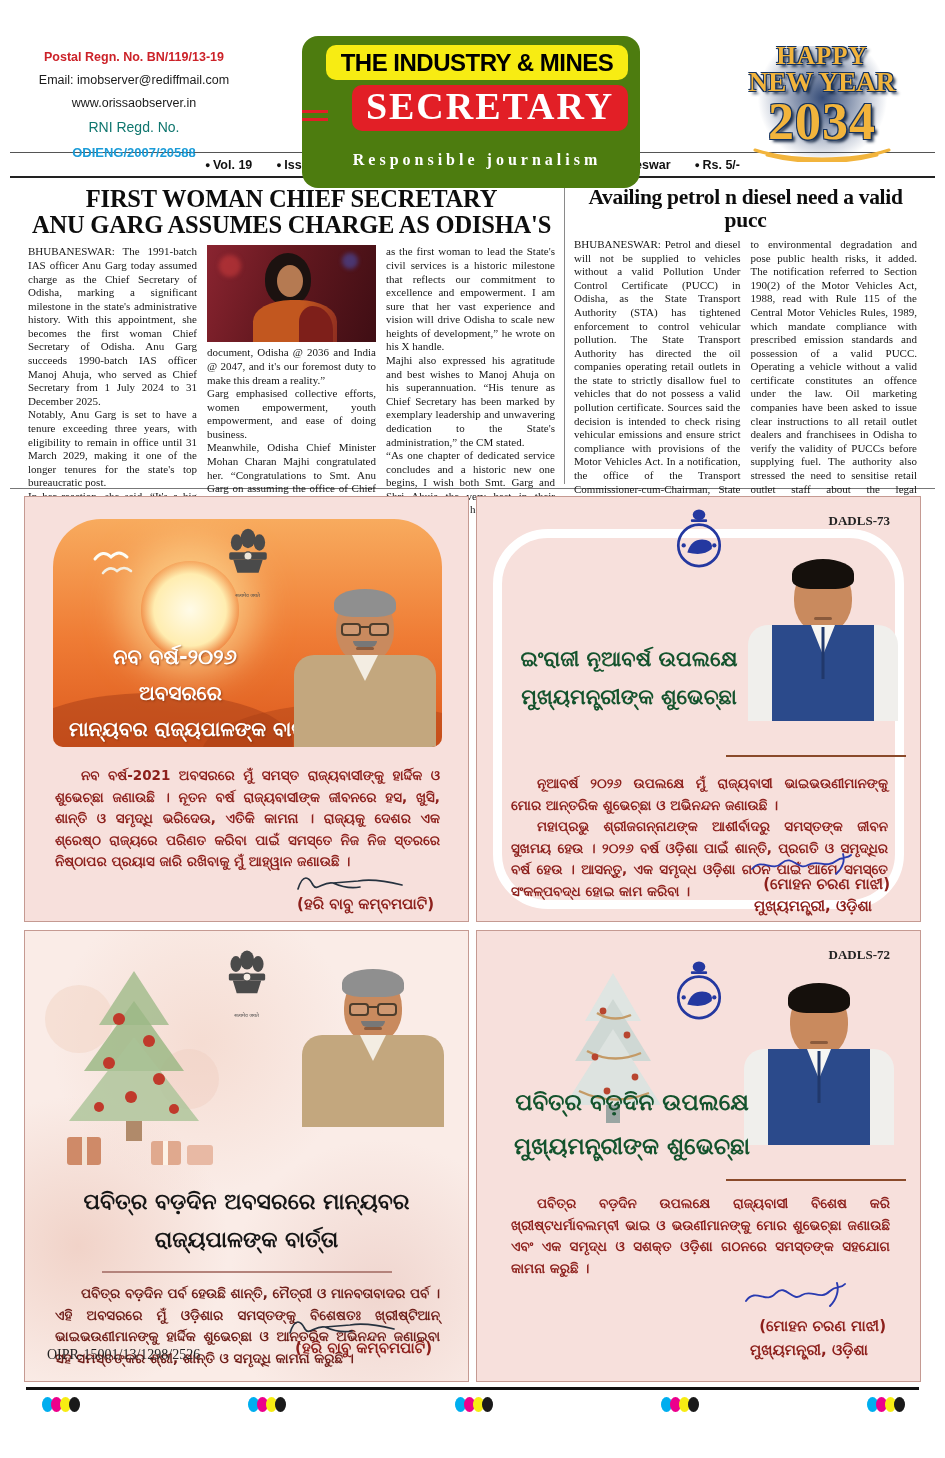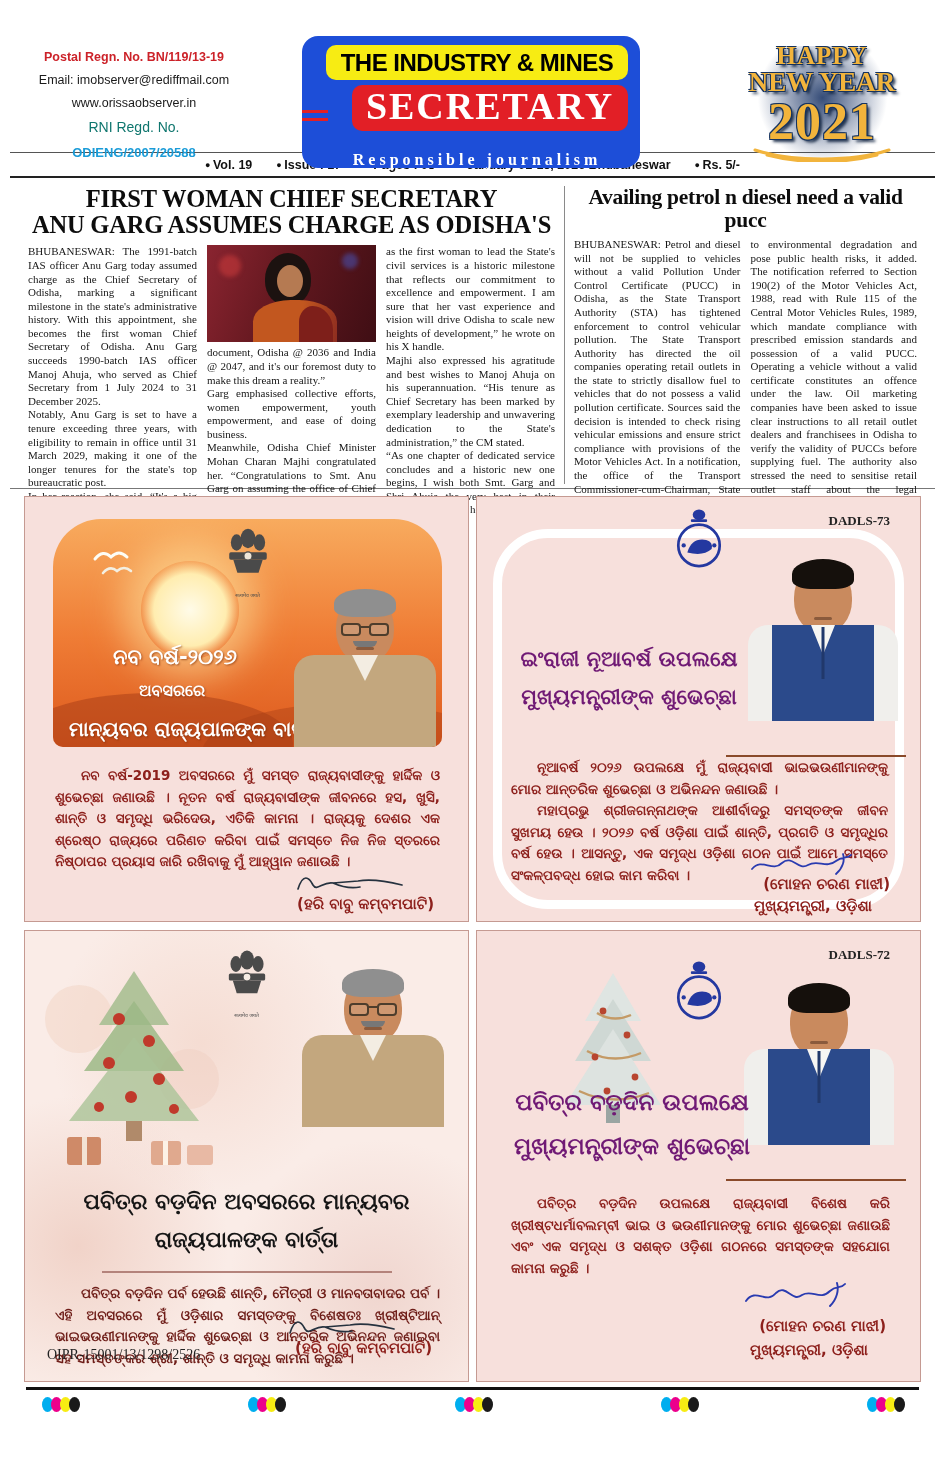--- a/index.html
+++ b/index.html
@@ -8,21 +8,21 @@
   .page { position:relative; width:945px; height:1458px; margin:0 auto; background:#fff; overflow:hidden; }
 
   
   .top { display:flex; align-items:flex-start; padding:36px 28px 0 28px; height:150px; }
   .pubinfo { width:212px; text-align:center; font-family:"Liberation Sans", sans-serif; margin-top:10px; line-height:1.85; }
   .postal { color:#cc2229; font-weight:bold; font-size:12.5px; }
   .email,.site { color:#1a1a1a; font-size:12.5px; }
   .rni { font-weight:normal; font-size:14px; color:#0f766e; }
   .odieng { font-weight:bold; font-size:13px; color:#1b9cd8; }
 
-  .masthead { position:relative; width:338px; height:132px; margin-left:62px; background:#1d4ed8; border-radius:16px; padding:9px 12px 6px 24px; }
+  .masthead { position:relative; width:338px; height:152px; margin-left:62px; background:#4d7c0f; border-radius:16px; padding:9px 12px 6px 24px; }
   .stripe { position:absolute; left:0; width:26px; height:3px; background:#e21f26; }
   .stripe.s1 { top:74px; } .stripe.s2 { top:82px; }
   .m-yellow { background:#f7ec13; border-radius:10px; text-align:center; color:#000; font-family:"Liberation Sans", sans-serif; font-weight:bold; font-size:24px; letter-spacing:-0.5px; padding:4px 0 3px; }
   .m-red { background:#e21f26; border-radius:10px; margin:5px 0 0 26px; width:276px; text-align:center; color:#fff; font-family:"Liberation Serif", serif; font-weight:bold; font-size:38px; letter-spacing:2px; line-height:1.1; padding:1px 0 3px; }
   .m-tag { color:#fff; font-family:"Liberation Serif", serif; font-weight:bold; font-size:16px; letter-spacing:4px; text-align:center; margin-top:20px; }
 
   .hny { margin-left:auto; width:190px; text-align:center; padding-top:6px; position:relative; }
   .hny::before { content:""; position:absolute; left:28px; top:10px; width:135px; height:115px; border-radius:28px;
       background:radial-gradient(circle at 50% 45%, rgba(18,45,96,.85), rgba(18,45,96,0) 70%); z-index:0; }
   .hny > div { position:relative; z-index:1; color:#f2b43c; font-family:"Liberation Serif", serif; font-weight:bold;
@@ -65,37 +65,37 @@
 
   
   .ads-row { display:flex; gap:7px; padding:0 24px; }
   .row1 { margin-top:7px; }
   .row2 { margin-top:8px; }
   .ad-card { position:relative; flex:1; border:1px solid #c59a92; background:#f7e0dc; overflow:hidden; }
   .row1 .ad-card { height:426px; }
   .row2 .ad-card { height:452px; }
 
   .odia { font-family:"DejaVu Sans", sans-serif; }
-  .ad-title-red { color:#701a75; font-weight:bold; }
+  .ad-title-red { color:#14532d; font-weight:bold; }
   .ad-body { color:#8d201c; font-weight:600; font-size:13.5px; line-height:1.6; text-align:justify; }
   .ad-name { color:#8d201c; font-weight:bold; font-size:15px; }
 
   
   .sunset { position:absolute; left:28px; top:22px; width:389px; height:228px; border-radius:48px 48px 10px 10px; overflow:hidden;
       background:linear-gradient(180deg,#f8ab5e 0%, #ef7c35 52%, #dd5a1e 100%); }
   .sun { position:absolute; left:88px; top:42px; width:98px; height:98px; border-radius:50%;
       background:radial-gradient(circle,#fffbe8 0%, #ffedb0 52%, rgba(255,240,190,0) 74%); box-shadow:0 0 36px 18px rgba(255,236,170,.55); }
   .mtn1,.mtn2 { position:absolute; bottom:-46px; height:100px; border-radius:50%; opacity:.5; background:#a63c15; }
   .mtn1 { left:-40px; width:280px; }
   .mtn2 { right:-60px; width:300px; bottom:-56px; opacity:.4; }
   .emblem-nat { position:absolute; left:50%; transform:translateX(-50%); top:8px; text-align:center; }
   .emblem-cap { font-family:"DejaVu Sans", sans-serif; font-size:5px; color:#4a4a4a; margin-top:-1px; }
   .birds { position:absolute; left:36px; top:26px; }
   .ad1-t1 { position:absolute; left:60px; top:126px; font-size:21px; color:#fff; text-shadow:1px 1px 2px rgba(120,40,0,.6); }
-  .ad1-t2 { position:absolute; left:86px; top:162px; font-size:16px; color:#fff; text-shadow:1px 1px 2px rgba(120,40,0,.6); }
+  .ad1-t2 { position:absolute; left:86px; top:162px; font-size:20px; color:#fff; text-shadow:1px 1px 2px rgba(120,40,0,.6); }
   .ad1-t3 { position:absolute; left:16px; top:198px; font-size:20px; color:#fff; text-shadow:1px 1px 2px rgba(120,40,0,.6); }
   .ad1-body { position:absolute; left:30px; right:28px; top:268px; }
   .ad1-body span { display:block; text-indent:26px; }
   .ad1-sig { position:absolute; right:58px; top:372px; }
   .ad1-name { position:absolute; right:34px; top:398px; }
 
   
   .portrait { position:absolute; }
   .p-head { position:relative; width:58px; height:70px; border-radius:50% 50% 46% 46%; margin:0 auto; background:#c98a5e; }
   .p-hair { position:absolute; top:-4px; left:-2px; right:-2px; height:28px; border-radius:50% 50% 30% 30%; }
@@ -117,21 +117,21 @@
 
   
   .ad-code { position:absolute; top:16px; right:30px; font-family:"Liberation Serif", serif; font-size:13px; font-weight:600; color:#222; }
   .white-frame { position:absolute; left:16px; right:16px; top:32px; bottom:12px; border:9px solid #fff; border-radius:55px; }
   .emblem-od { position:absolute; left:50%; transform:translateX(-50%); top:10px; }
   .ad2-t1 { position:absolute; left:22px; top:150px; width:260px; text-align:center; font-size:21px; }
   .ad2-t2 { position:absolute; left:22px; top:188px; width:260px; text-align:center; font-size:21px; }
   .ad2-portrait { right:22px; top:66px; }
   .p-baseline { position:absolute; right:14px; width:180px; height:2px; background:#8a4a2a; }
   .ad2-baseline { top:258px; }
-  .ad2-body { position:absolute; left:34px; right:32px; top:260px; }
+  .ad2-body { position:absolute; left:34px; right:32px; top:276px; }
   .ad2-body span { display:block; text-indent:26px; }
   .ad2-sig { position:absolute; right:64px; top:352px; }
   .ad2-name { position:absolute; right:30px; top:378px; }
   .ad2-title { position:absolute; right:48px; top:400px; color:#8d201c; font-weight:bold; font-size:15px; }
 
   
   .ad-xmas-gov { background:#faece7; }
   .ad-xmas-gov::before { content:""; position:absolute; inset:0;
       background:radial-gradient(circle at 12% 70%, rgba(233,190,175,.55), rgba(233,190,175,0) 30%),
                  radial-gradient(circle at 40% 25%, rgba(240,205,190,.5), rgba(240,205,190,0) 35%),
@@ -186,21 +186,21 @@
       <div class="stripe s1"></div>
       <div class="stripe s2"></div>
       <div class="m-yellow">THE INDUSTRY &amp; MINES</div>
       <div class="m-red">SECRETARY</div>
       <div class="m-tag">Responsible journalism</div>
     </div>
 
     <div class="hny">
       <div class="hny1">HAPPY</div>
       <div class="hny2">NEW YEAR</div>
-      <div class="hny3">2021</div>
+      <div class="hny3">2034</div>
       <svg width="150" height="16" viewBox="0 0 150 16">
         <path d="M8 4 C45 16, 105 16, 142 4 M20 9 C55 18, 95 18, 130 9" stroke="#f2b43c" stroke-width="3" fill="none" stroke-linecap="round"></path>
       </svg>
     </div>
   </header>
 
   <div class="rule-thin"></div>
 
   <div class="dateline">
     <span class="dl-item">Vol. 19</span><span class="dl-item">Issue : 17</span><span class="dl-item">Pages : 08</span><span class="dl-item">January 01-15, 2026 Bhubaneswar</span><span class="dl-item">Rs. 5/-</span>
@@ -292,21 +292,21 @@
             <div class="p-glasses"></div>
               <div class="p-glasses rt"></div>
               <div class="p-bridge"></div>
             <div class="p-mst"></div>
               <div class="p-mouth"></div>
           </div>
           <div class="p-body"></div>
         </div>
       </div>
       <div class="ad1-body ad-body odia">
-          <span>ନବ ବର୍ଷ-2019 ଅବସରରେ ମୁଁ ସମସ୍ତ ରାଜ୍ୟବାସୀଙ୍କୁ ହାର୍ଦ୍ଦିକ ଓ ଶୁଭେଚ୍ଛା ଜଣାଉଛି । ନୂତନ ବର୍ଷ ରାଜ୍ୟବାସୀଙ୍କ ଜୀବନରେ ହସ, ଖୁସି, ଶାନ୍ତି ଓ ସମୃଦ୍ଧି ଭରିଦେଉ, ଏତିକି କାମନା । ରାଜ୍ୟକୁ ଦେଶର ଏକ ଶ୍ରେଷ୍ଠ ରାଜ୍ୟରେ ପରିଣତ କରିବା ପାଇଁ ସମସ୍ତେ ନିଜ ନିଜ ସ୍ତରରେ ନିଷ୍ଠାପର ପ୍ରୟାସ ଜାରି ରଖିବାକୁ ମୁଁ ଆହ୍ୱାନ ଜଣାଉଛି ।</span>
+          <span>ନବ ବର୍ଷ-2021 ଅବସରରେ ମୁଁ ସମସ୍ତ ରାଜ୍ୟବାସୀଙ୍କୁ ହାର୍ଦ୍ଦିକ ଓ ଶୁଭେଚ୍ଛା ଜଣାଉଛି । ନୂତନ ବର୍ଷ ରାଜ୍ୟବାସୀଙ୍କ ଜୀବନରେ ହସ, ଖୁସି, ଶାନ୍ତି ଓ ସମୃଦ୍ଧି ଭରିଦେଉ, ଏତିକି କାମନା । ରାଜ୍ୟକୁ ଦେଶର ଏକ ଶ୍ରେଷ୍ଠ ରାଜ୍ୟରେ ପରିଣତ କରିବା ପାଇଁ ସମସ୍ତେ ନିଜ ନିଜ ସ୍ତରରେ ନିଷ୍ଠାପର ପ୍ରୟାସ ଜାରି ରଖିବାକୁ ମୁଁ ଆହ୍ୱାନ ଜଣାଉଛି ।</span>
         </div>
       <svg class="ad1-sig" width="120" height="26" viewBox="0 0 120 26">
         <path d="M8 20 C13 4, 19 8, 23 16 C27 23, 33 12, 43 14 L68 12 C80 10, 96 12, 112 16 M43 14 C52 18, 60 20, 70 18" stroke="#26323f" stroke-width="1.7" fill="none" stroke-linecap="round"></path>
       </svg>
       <div class="ad1-name ad-name odia">(ହରି ବାବୁ କମ୍ବମପାଟି)</div>
     </div>
 
     <div class="ad-card">
       <div class="ad-code">DADLS-73</div>
       <div class="white-frame"></div>

